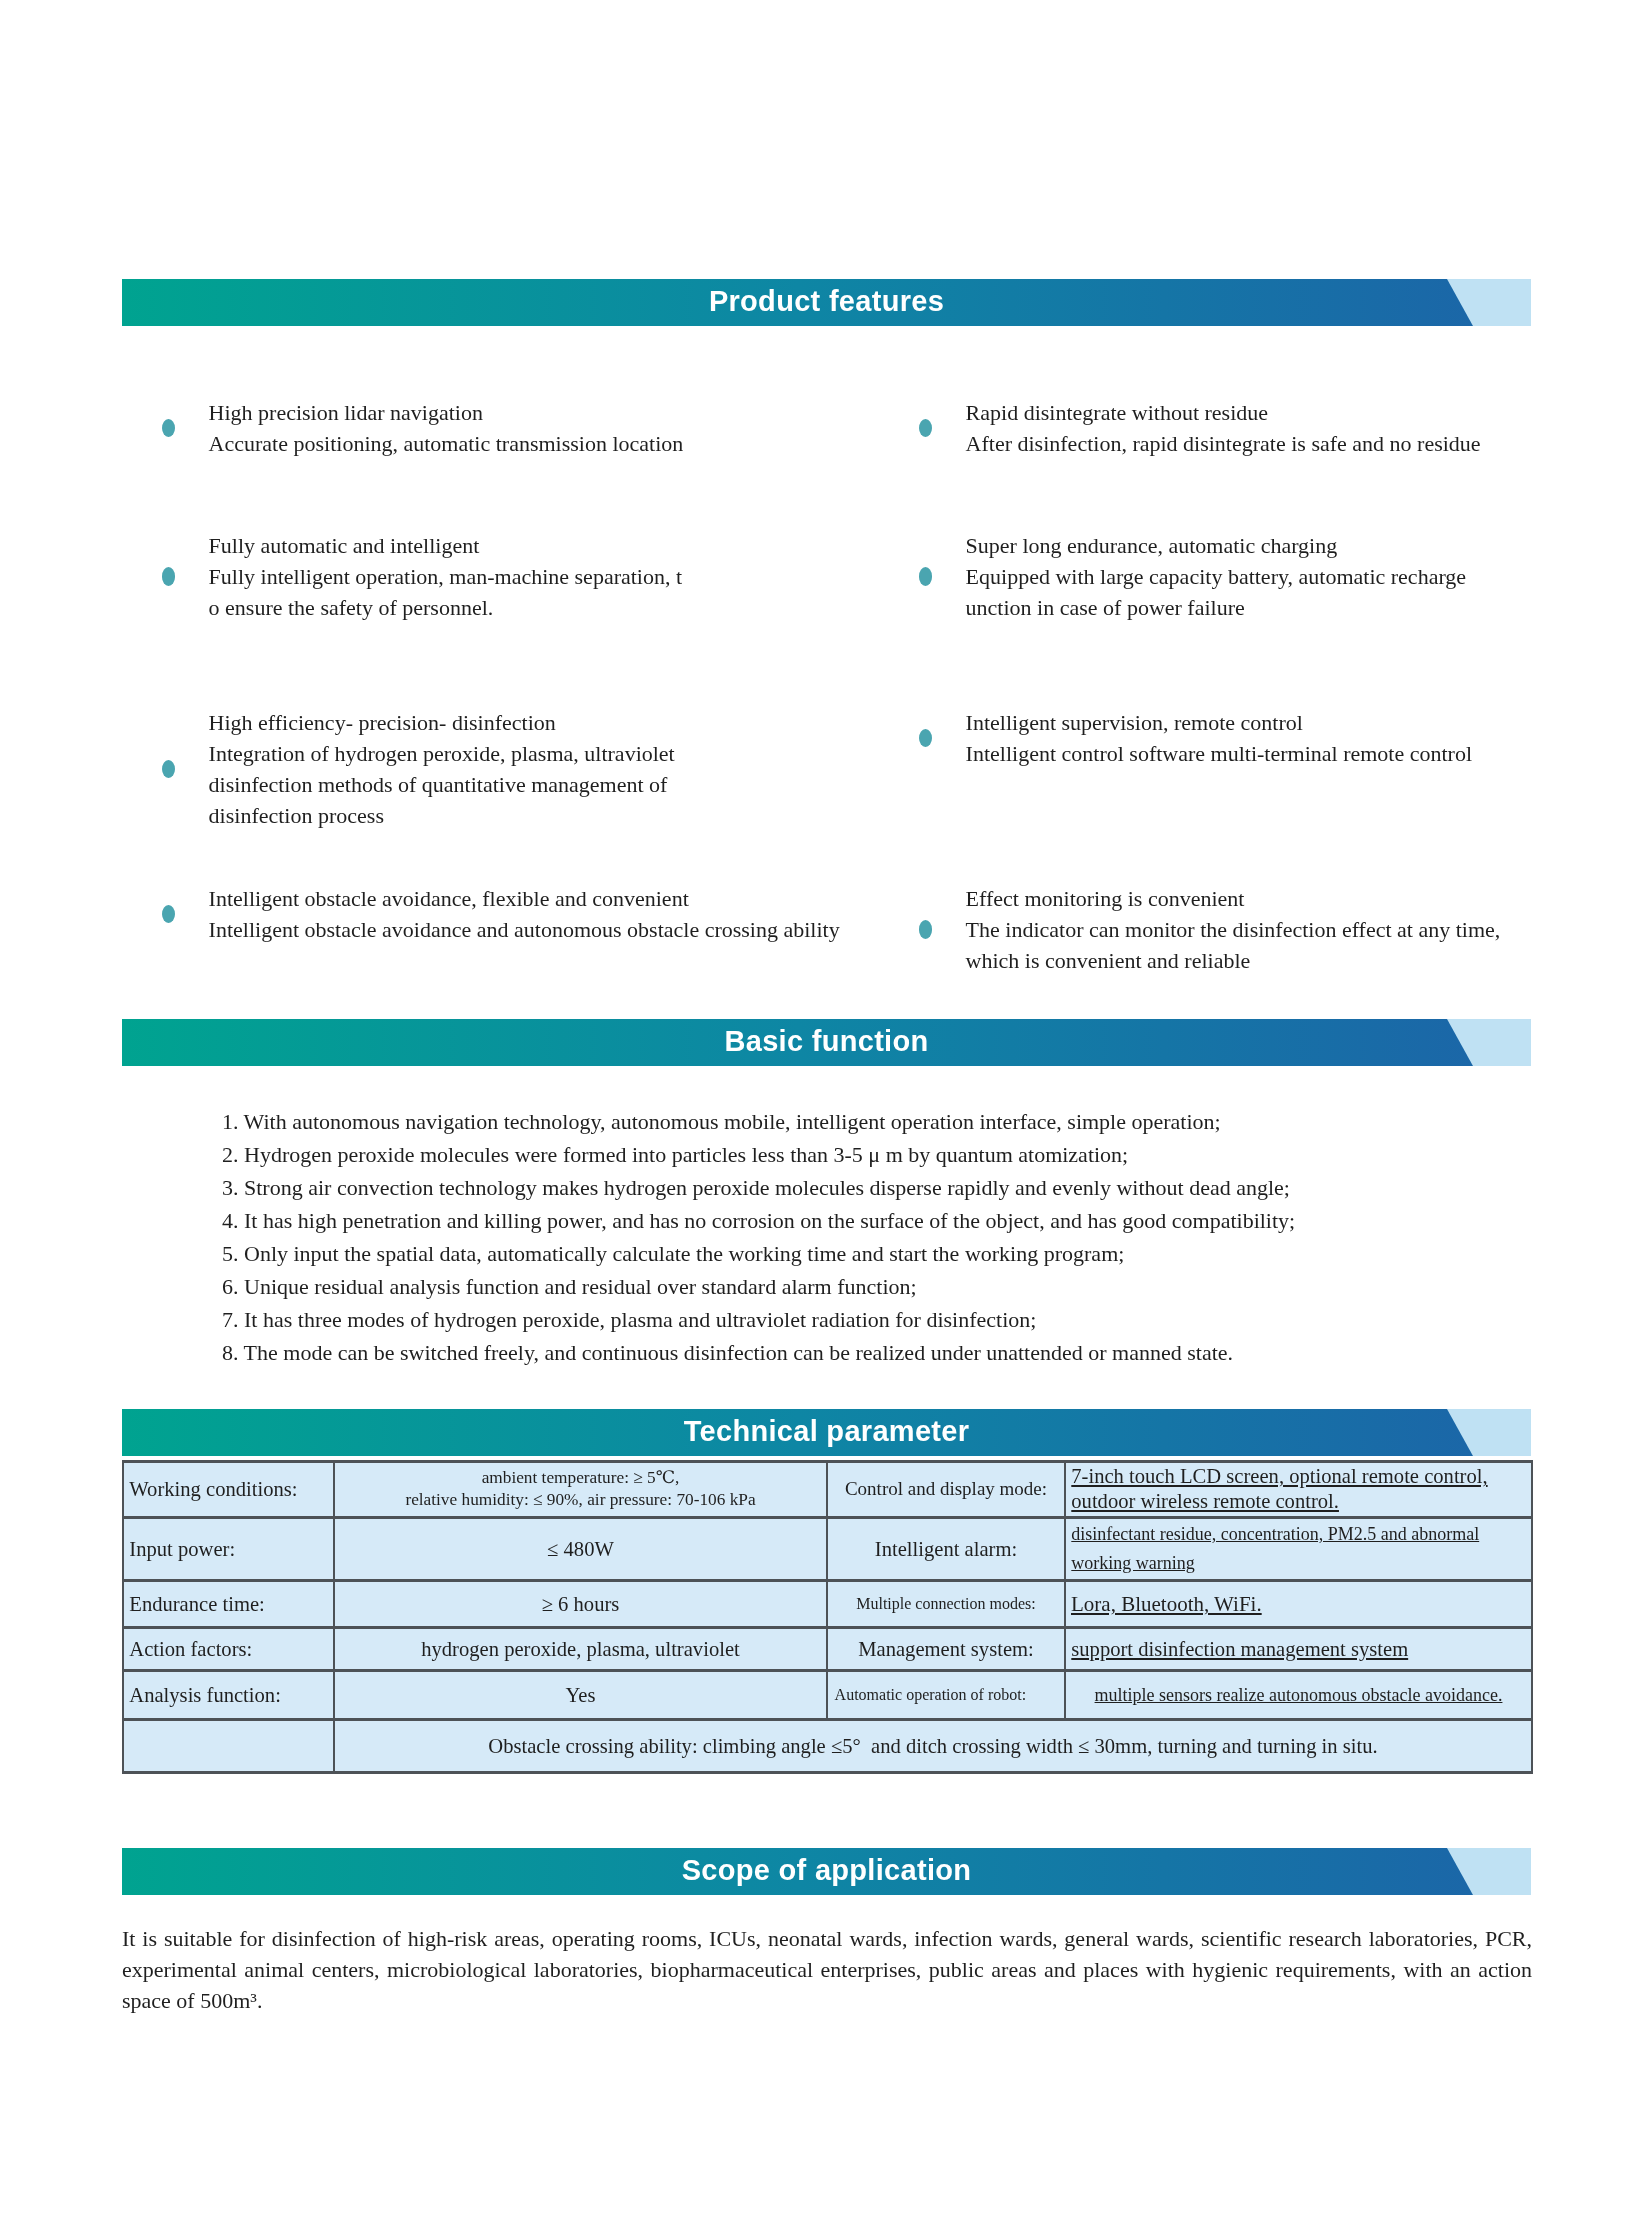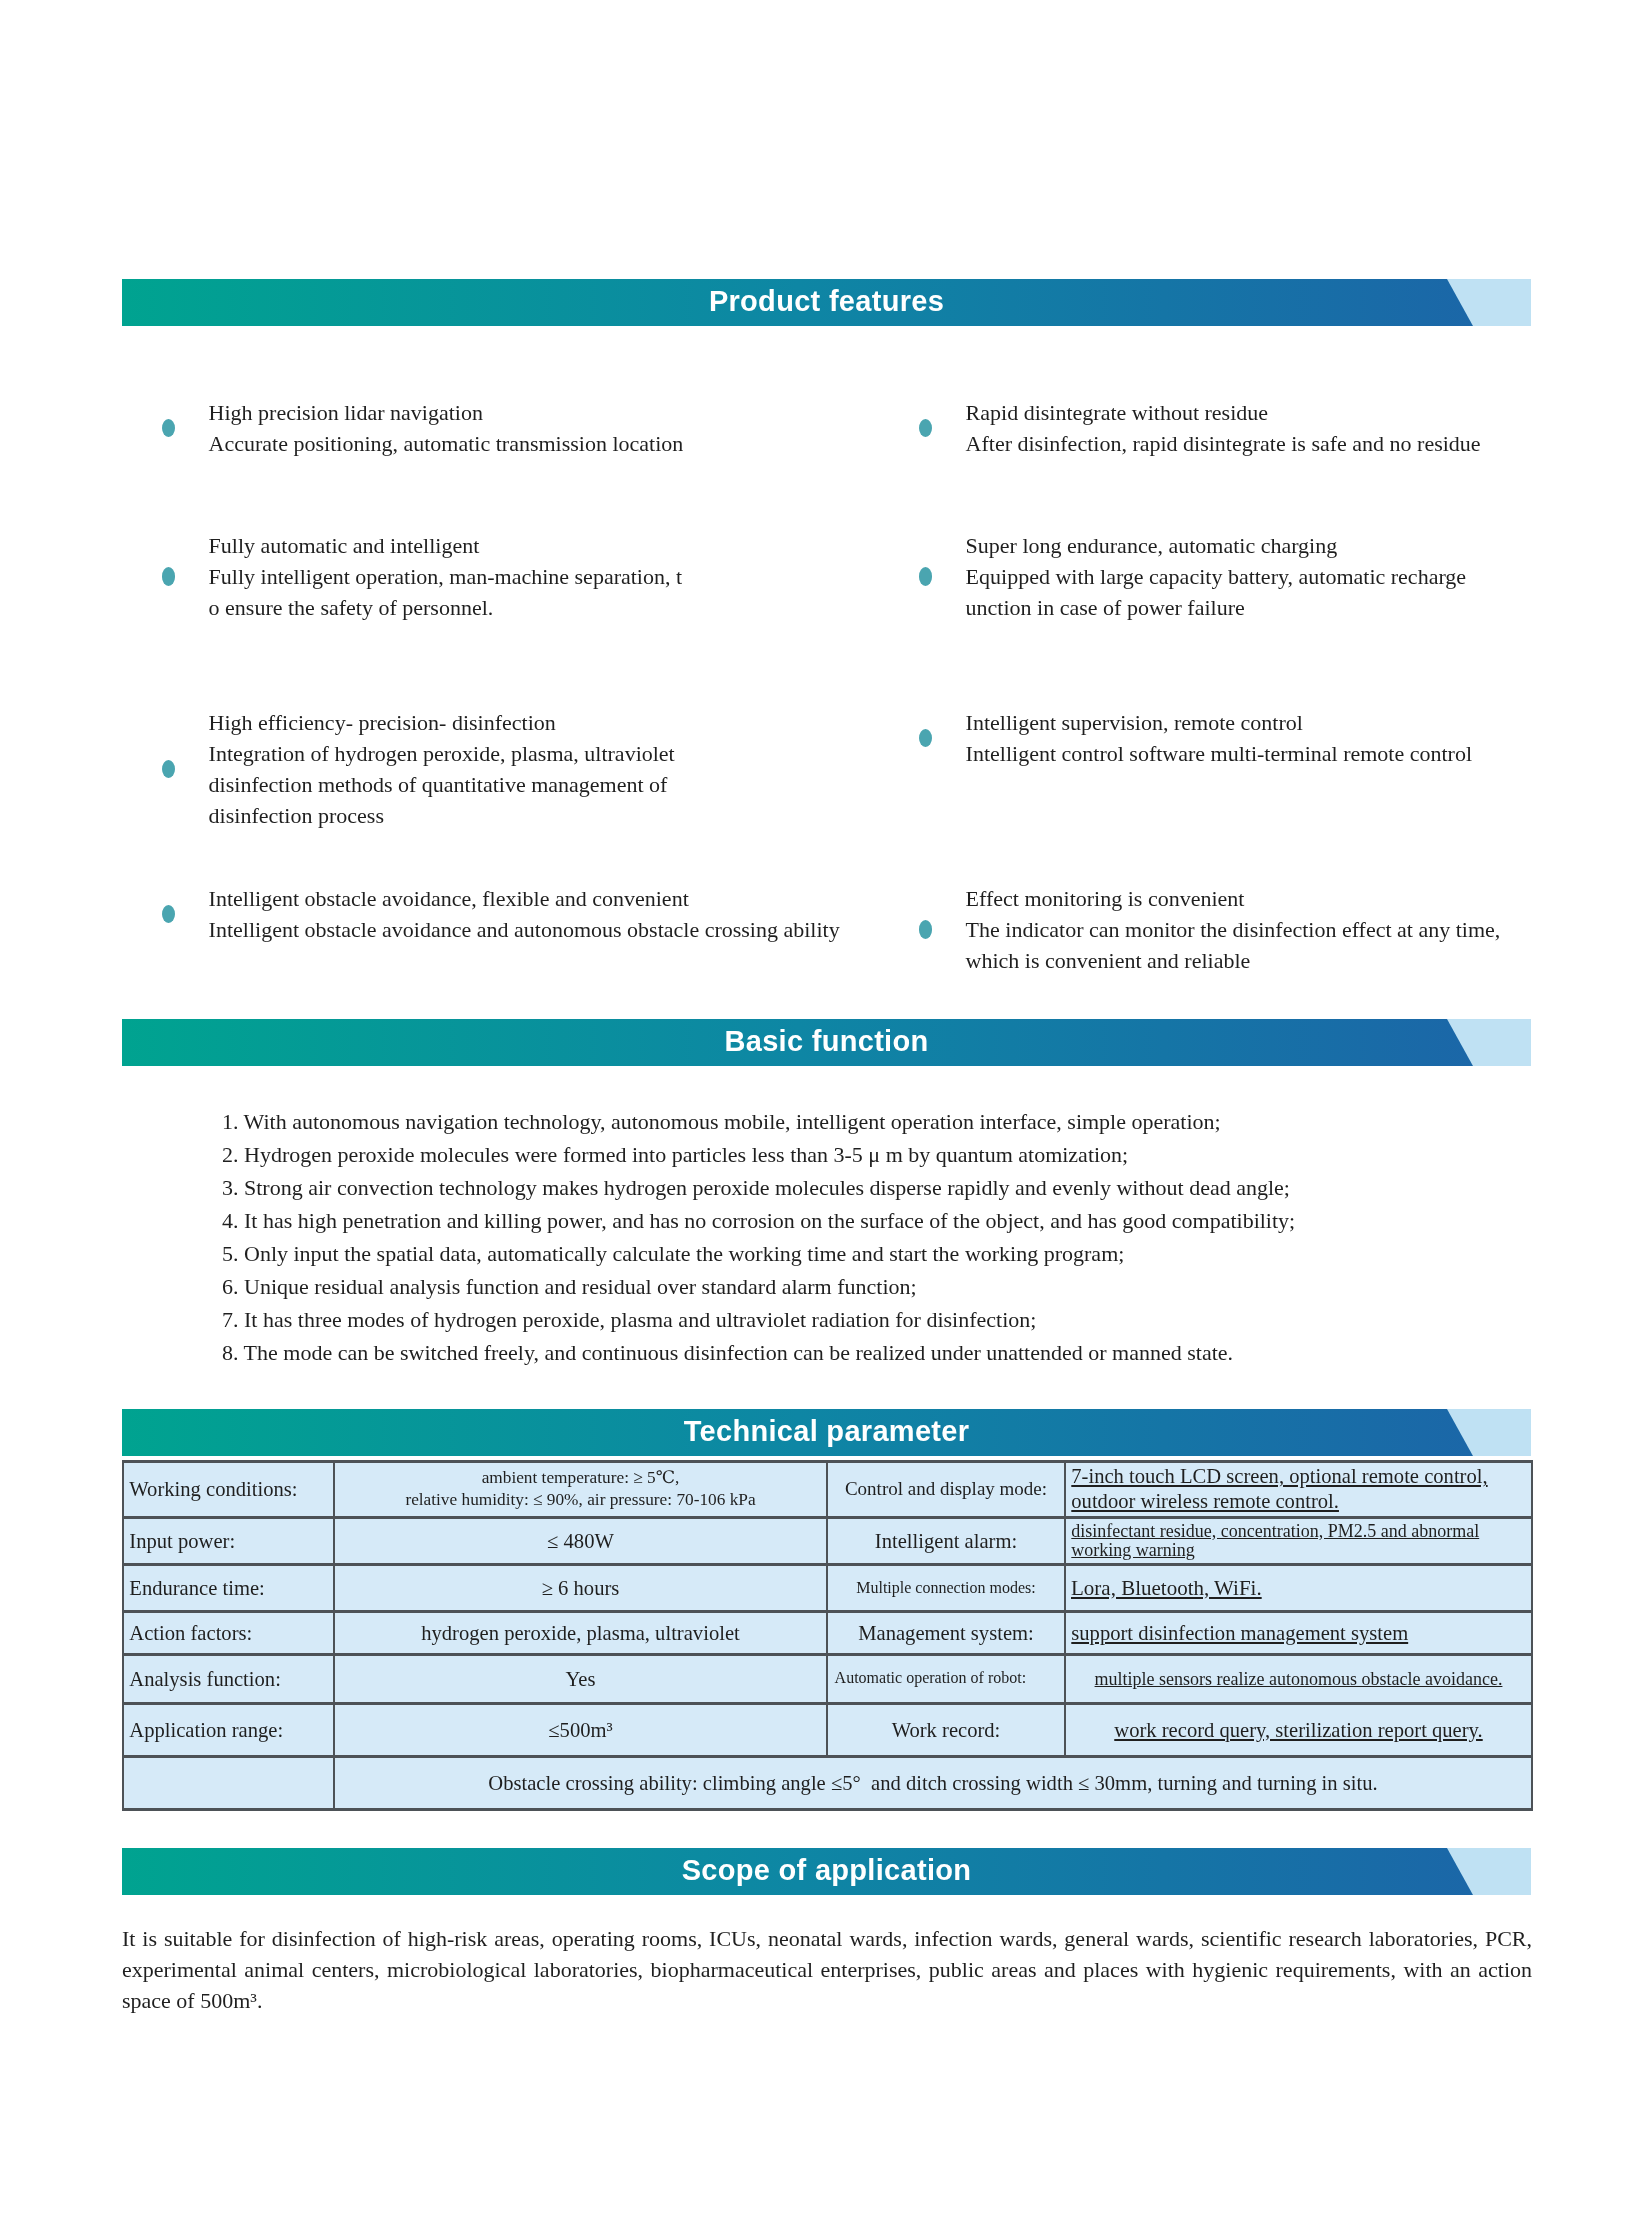--- a/index.html
+++ b/index.html
@@ -75,21 +75,21 @@
     padding:1.3px 5.3px;
     overflow:hidden;
   }
   td.c1{text-align:left;padding-left:10.6px;}
   td.c2{text-align:center;font-size:21px;}
   td.c3{text-align:center;font-size:20px;}
   td.c4{text-align:left;padding-left:9.3px;font-size:20px;text-decoration:underline;}
   tr.r1 td.c2{font-size:17.3px;line-height:22.6px;}
   tr.r1 td.c3{font-size:19px;}
   tr.r1 td.c4{line-height:25px;}
-  tr.r2 td.c4{font-size:18px;line-height:19px;}
+  tr.r2 td.c4{font-size:18px;line-height:29px;}
   tr.r3 td.c3{font-size:16px;}
   tr.r3 td.c4{font-size:21px;padding-left:5px;}
   tr.r4 td.c2{font-size:20.6px;}
   tr.r4 td.c4{text-align:left;padding-left:5.3px;font-size:20.6px;}
   tr.r5 td.c3{font-size:16px;line-height:20.6px;text-align:left;padding-left:6.6px;}
   tr.r5 td.c4{text-align:center;padding-left:5.3px;font-size:18px;}
   tr.r6 td.c4{text-align:center;padding-left:5.3px;}
   td.t-footer{text-align:center;font-size:21px;white-space:pre-wrap;}
 
   
@@ -233,26 +233,20 @@
       <td class="c2">hydrogen peroxide, plasma, ultraviolet</td>
       <td class="c3">Management system:</td>
       <td class="c4">support disinfection management system</td>
     </tr>
     <tr class="r5" style="height:49px">
       <td class="c1">Analysis function:</td>
       <td class="c2">Yes</td>
       <td class="c3">Automatic operation of robot:</td>
       <td class="c4">multiple sensors realize autonomous obstacle avoidance.</td>
     </tr>
-    <tr class="r6" style="height:53px">
-      <td class="c1">Application range:</td>
-      <td class="c2">≤500m³</td>
-      <td class="c3">Work record:</td>
-      <td class="c4">work record query, sterilization report query.</td>
-    </tr>
     <tr class="r7" style="height:53px">
       <td class="c1"></td>
       <td class="t-footer" colspan="3">Obstacle crossing ability: climbing angle ≤5°  and ditch crossing width ≤ 30mm, turning and turning in situ.</td>
     </tr>
   </tbody>
     </table>
 
   <div class="banner" id="banner-scope">
     <div class="tail"></div>
     <div class="bar"></div>

